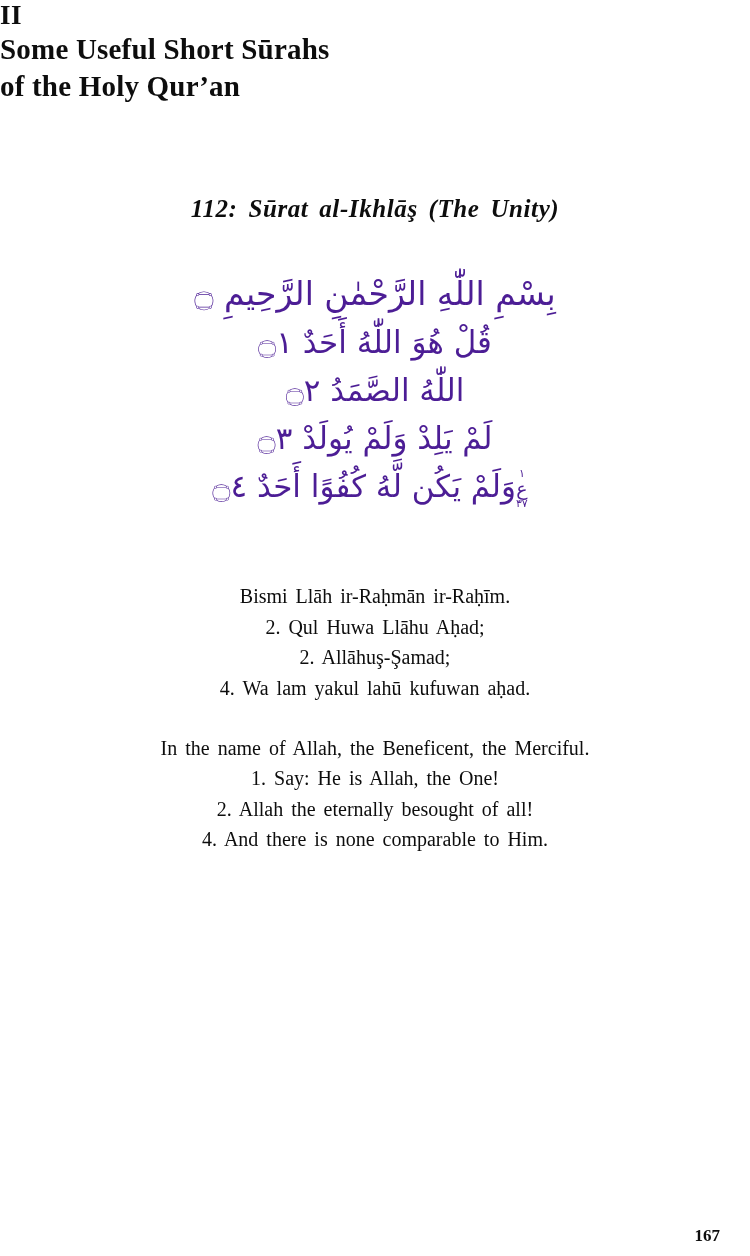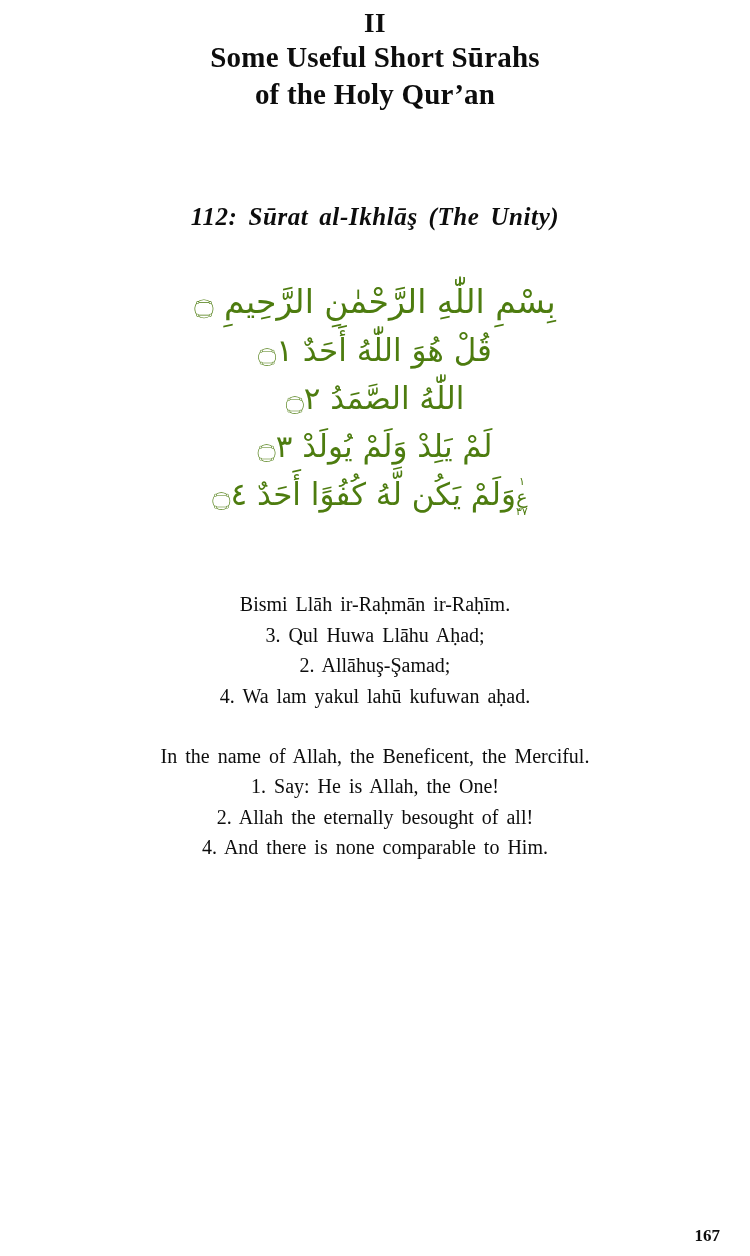--- a/index.html
+++ b/index.html
@@ -18,22 +18,20 @@
 
   .page {
     position: relative;
     width: 750px;
     height: 1256px;
     box-sizing: border-box;
   }
 
   
   .chapter-head {
-    text-align: center;
-    padding-top: 8px;
   }
   .chapter-number {
     font-size: 27px;
     font-weight: bold;
     letter-spacing: 0.5px;
     line-height: 1.15;
     font-family: "Liberation Serif", "DejaVu Serif", serif;
   }
   .chapter-title-line {
     font-size: 29px;
@@ -54,21 +52,21 @@
     word-spacing: 4px;
     font-family: "Liberation Serif", "DejaVu Serif", serif;
   }
 
   
   .arabic-block {
     margin-top: 48px;
     direction: rtl;
     text-align: center;
     font-family: "DejaVu Sans", "Liberation Sans", sans-serif;
-    color: #4d7c0f;
+    color: #4c1d95;
   }
   .arabic-line {
     display: block;
     line-height: 1.42;
     white-space: nowrap;
   }
   .arabic-bismillah {
     font-size: 33px;
     letter-spacing: -1px;
   }
@@ -148,21 +146,21 @@
       <span class="ruku-mark">
         <span class="ruku-top">١</span>
         <span class="ruku-mid">ع</span>
         <span class="ruku-bot">٣٧</span>
       </span><span>وَلَمْ يَكُن لَّهُ كُفُوًا أَحَدٌ ۝٤</span>
     </div>
   </div>
 
   <div class="translit-block">
     <span class="translit-line">Bismi Llāh ir-Raḥmān ir-Raḥīm.</span>
-    <span class="translit-line">3. Qul Huwa Llāhu Aḥad;</span>
+    <span class="translit-line">2. Qul Huwa Llāhu Aḥad;</span>
     <span class="translit-line">2. Allāhuş-Şamad;</span>
     <span class="translit-line">4. Wa lam yakul lahū kufuwan aḥad.</span>
   </div>
 
   <div class="translation-block">
     <span class="translation-line">In the name of Allah, the Beneficent, the Merciful.</span>
     <span class="translation-line">1. Say: He is Allah, the One!</span>
     <span class="translation-line">2. Allah the eternally besought of all!</span>
     <span class="translation-line">4. And there is none comparable to Him.</span>
   </div>

